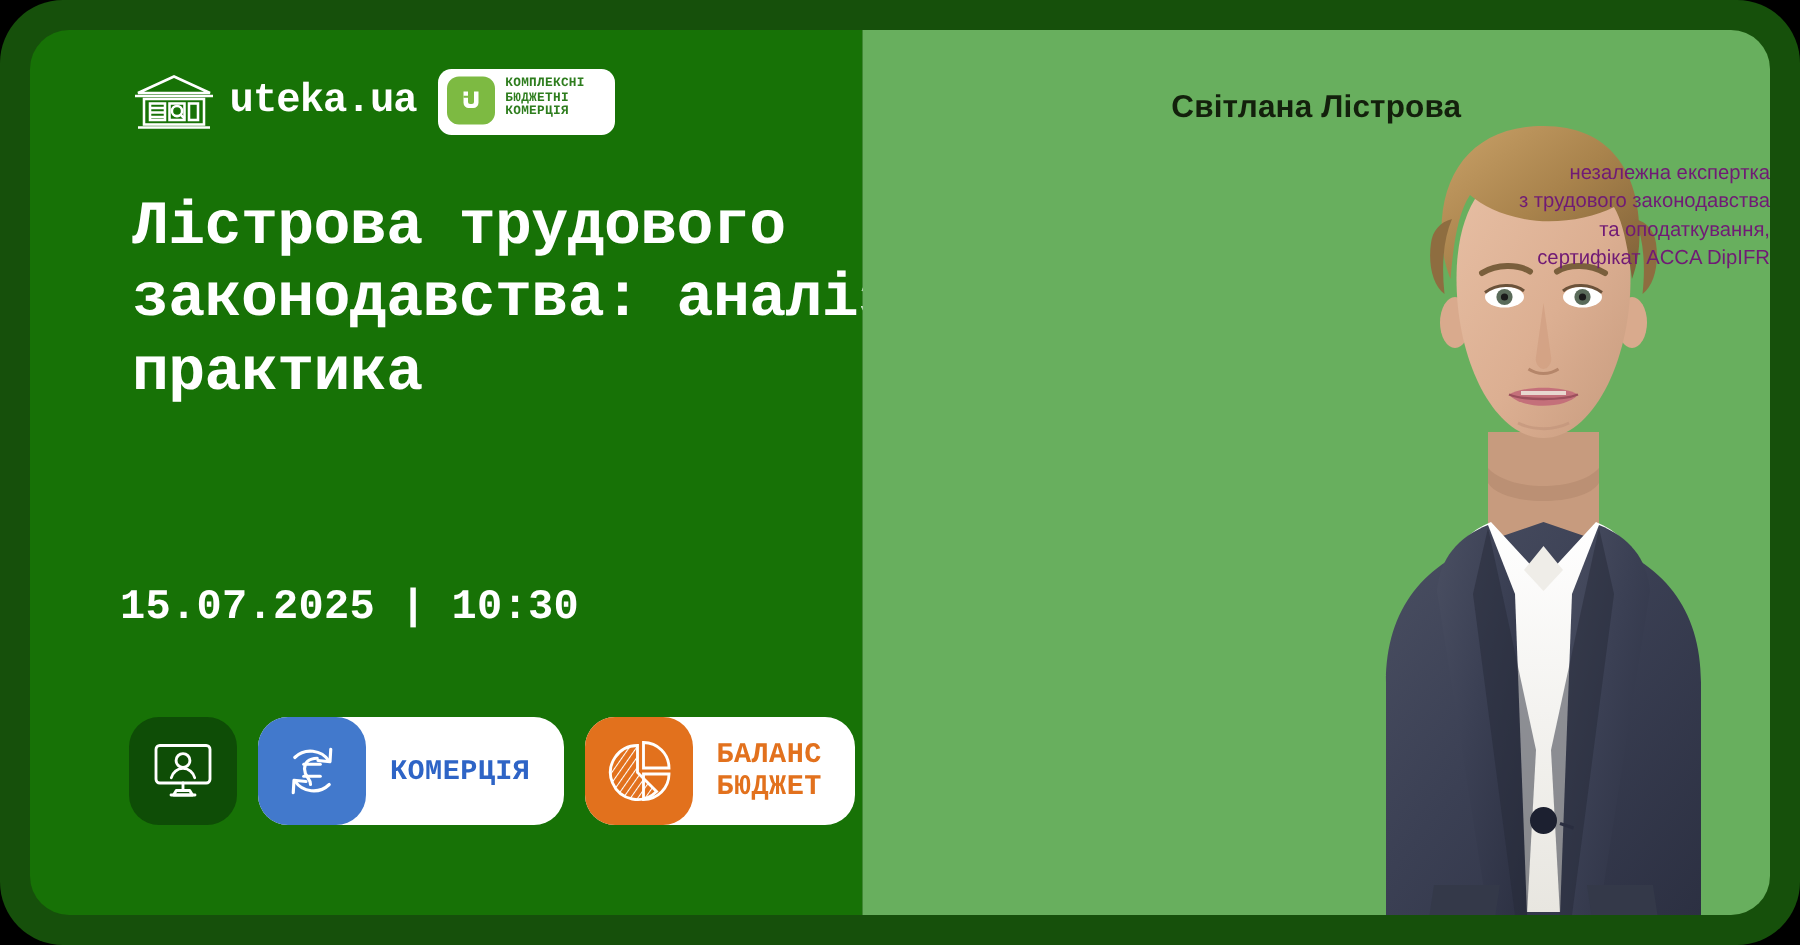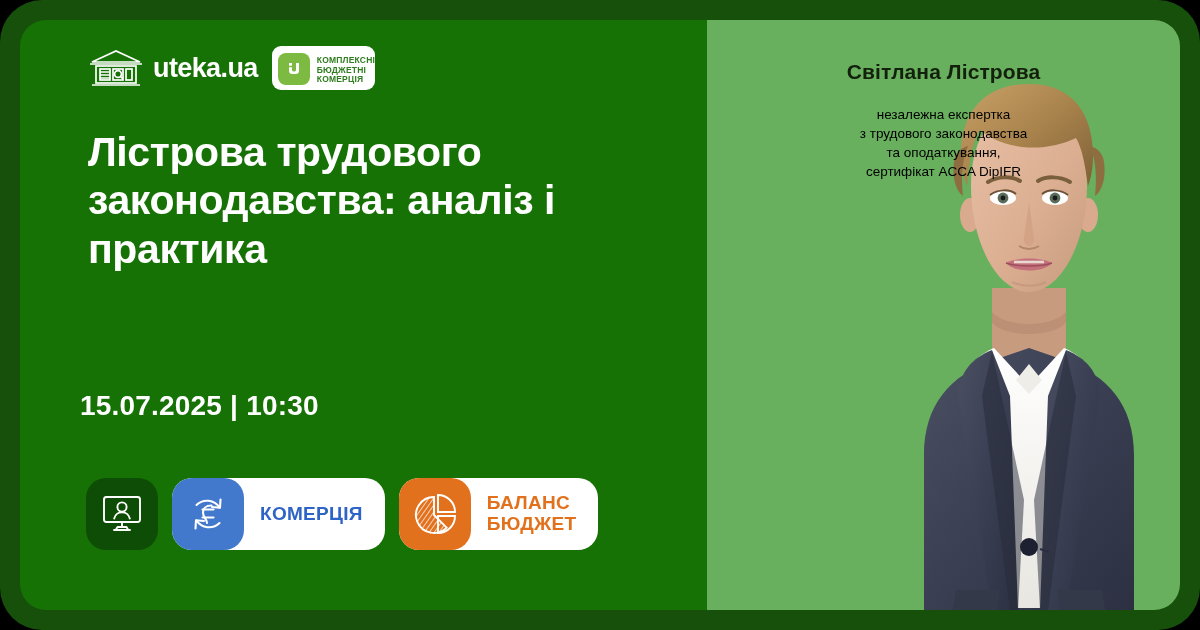--- a/index.html
+++ b/index.html
@@ -20,24 +20,25 @@
 
   
   .inner {
     position:absolute;
     left:20px; top:20px; right:20px; bottom:20px;
     border-radius:26px;
     overflow:hidden;
     display:flex;
   }
   .panel-left {
-    width:687px;
+    width:555px;
     background:#177206;
     position:relative;
     flex:none;
+    font-family:Liberation Mono, monospace;
   }
   .panel-right {
     flex:1;
     background:#68AF5E;
     position:relative;
     padding-left:20px;
   }
 
   
   .logo-row {
@@ -48,24 +49,24 @@
   .uteka-logo { display:flex; align-items:center; gap:9px; }
   .uteka-mark { width:56px; height:42px; flex:none; }
   .uteka-word {
     color:#ffffff;
     font-size:27px;
     font-weight:bold;
     letter-spacing:-0.6px;
   }
 
   .kbs-badge {
-    display:flex; align-items:flex-end; gap:7px;
+    display:flex; align-items:flex-start; gap:7px;
     background:#ffffff;
     border-radius:9px;
-    padding:5px 0 5px 6px;
+    padding:5px 20px 5px 6px;
     height:44px;
     overflow:hidden;
     max-width:134px;
   }
   .kbs-icon {
     width:32px; height:32px; flex:none;
     background:#7DBA42;
     border-radius:8px;
     display:flex; align-items:center; justify-content:center;
   }
@@ -151,22 +152,22 @@
     text-align:center;
     color:#13200C;
     font-size:21px;
     font-weight:bold;
     letter-spacing:0.1px;
     z-index:3;
   }
   .speaker-desc {
     position:absolute;
     top:85px; left:0; right:0;
-    text-align:center;
-    color:#000000;
+    text-align:right;
+    color:#701a75;
     font-size:13.5px;
     line-height:1.42;
     z-index:3;
     white-space:pre-line;
   }
 
   
   .photo {
     position:absolute;
     right:-14px; bottom:0;

